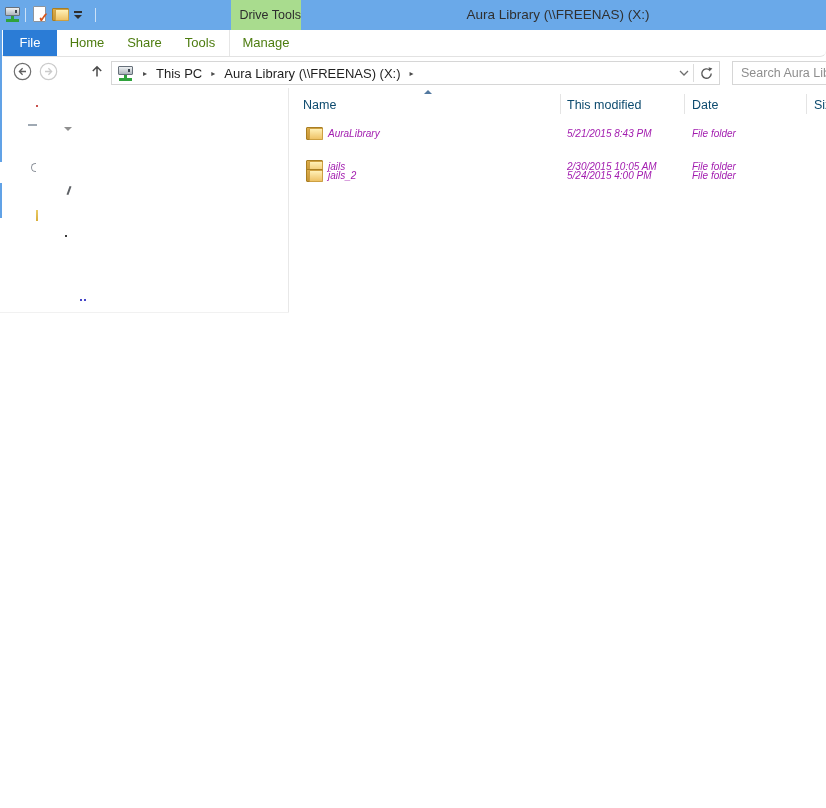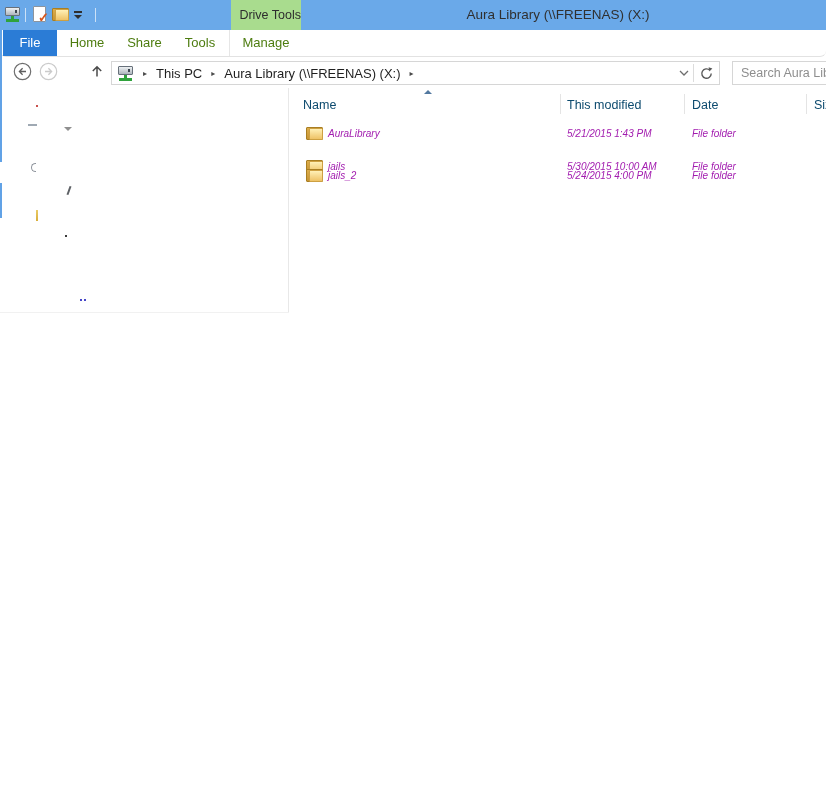--- a/index.html
+++ b/index.html
@@ -203,30 +203,30 @@
   <div class="col-header" style="left:692px;">Date</div>
   <div class="col-sep" style="left:806px;"></div>
   <div class="col-header" style="left:814px;">Size</div>
 
   <div class="file-row" style="top:123px;">
     <div class="fic folder-sm">
       <div class="folder-back"></div>
         <div class="folder-front"></div>
     </div>
     <div class="cell c-name">AuraLibrary</div>
-    <div class="cell c-date">5/21/2015 1:43 PM</div>
+    <div class="cell c-date">5/21/2015 8:43 PM</div>
     <div class="cell c-type">File folder</div>
   </div>
   <div class="file-row" style="top:156px;">
     <div class="fic folder-sm">
       <div class="folder-back"></div>
         <div class="folder-front"></div>
     </div>
     <div class="cell c-name">jails</div>
-    <div class="cell c-date">5/30/2015 10:00 AM</div>
+    <div class="cell c-date">2/30/2015 10:05 AM</div>
     <div class="cell c-type">File folder</div>
   </div>
   <div class="file-row" style="top:165px;text-align:center;">
     <div class="fic folder-sm">
       <div class="folder-back"></div>
         <div class="folder-front"></div>
     </div>
     <div class="cell c-name">jails_2</div>
     <div class="cell c-date">5/24/2015 4:00 PM</div>
     <div class="cell c-type">File folder</div>

